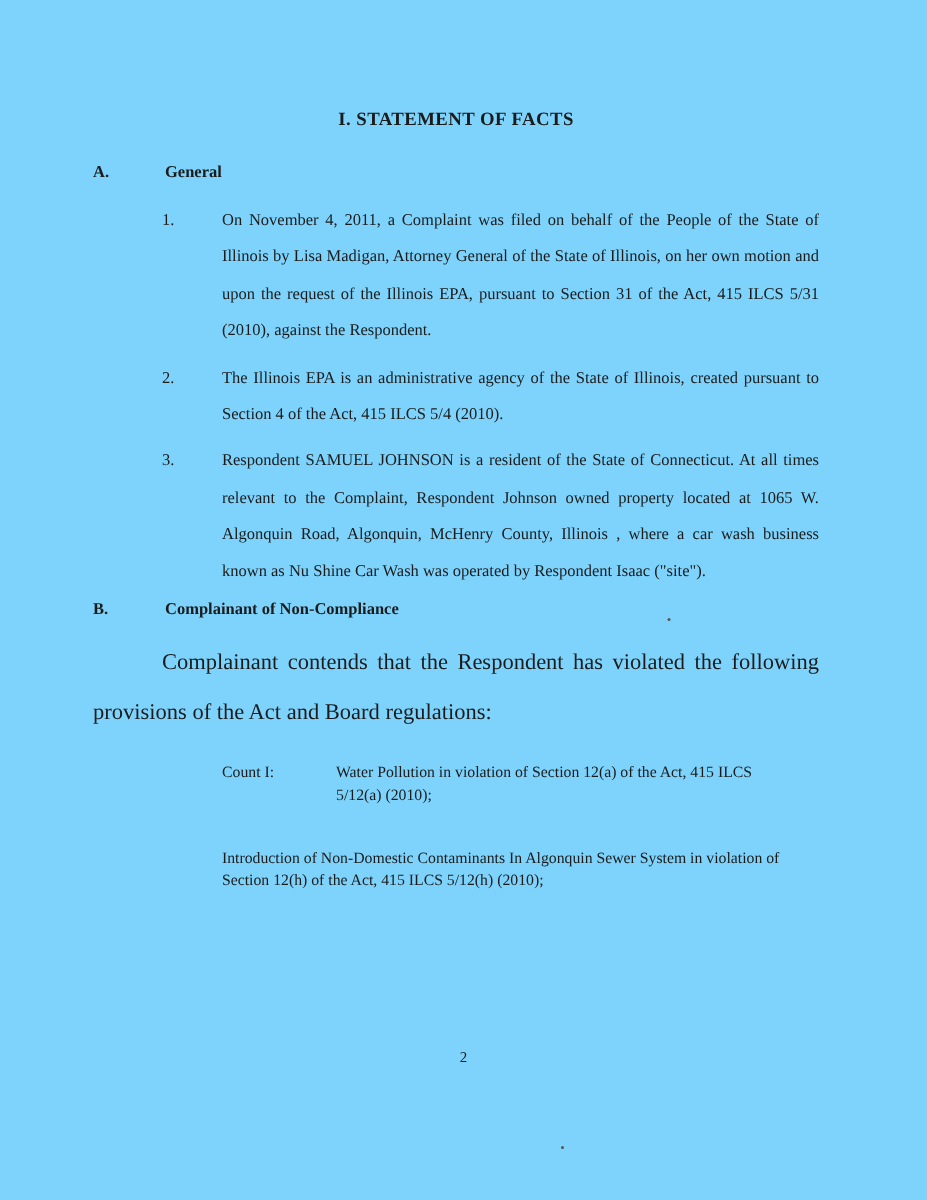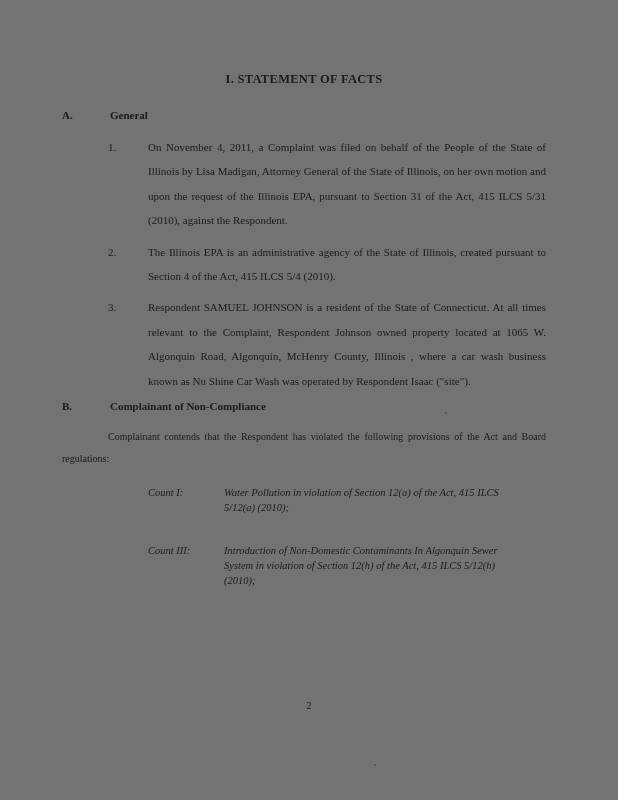--- a/index.html
+++ b/index.html
@@ -14,21 +14,21 @@
     color: #1b1b1b;
     position: relative;
     overflow: hidden;
   }
   .page {
     position: absolute;
     left: 0;
     top: 0;
     width: 618px;
     height: 800px;
-    background: #737373;
+    background: #7dd3fc;
     box-sizing: border-box;
     padding: 60px 72px 40px 62px;
   }
   .doc-title {
     text-align: center;
     font-size: 12.5px;
     font-weight: bold;
     letter-spacing: 0.3px;
     margin: 12px 0 22px 0;
   }
@@ -39,21 +39,21 @@
     margin: 0 0 14px 0;
   }
   .section-head .letter {
     width: 48px;
     flex: 0 0 48px;
   }
   .section-head .label {
     flex: 1 1 auto;
   }
   .para {
-    font-size: 10px;
+    font-size: 15px;
     line-height: 2.22;
     text-align: justify;
     margin: 0 0 0 0;
     text-indent: 0;
   }
   .numbered {
     display: flex;
     font-size: 11px;
     line-height: 2.22;
     margin-bottom: 0;
@@ -69,21 +69,20 @@
   }
   .para-indent {
     text-indent: 46px;
   }
   .block-gap {
     height: 7px;
   }
   .counts {
     margin: 16px 17px 0 0;
     padding-left: 86px;
-    font-style: italic;
   }
   .count-row {
     display: flex;
     font-size: 10.5px;
     line-height: 1.42;
     margin-bottom: 14px;
   }
   .count-row .count-label {
     flex: 0 0 76px;
   }
@@ -152,21 +151,20 @@
 
     <div class="count-row">
       <span class="count-label">Count I:</span>
       <span class="count-text">Water Pollution in violation of Section 12(a) of the Act, 415 ILCS 5/12(a) (2010);</span>
     </div>
 
     <div class="count-row">
     </div>
 
     <div class="count-row">
-      <span class="count-label">Count III:</span>
       <span class="count-text">Introduction of Non-Domestic Contaminants In Algonquin Sewer System in violation of Section 12(h) of the Act, 415 ILCS 5/12(h) (2010);</span>
     </div>
 
   </div>
 
   <div class="stray-dot b"></div>
 
 </div>
 
 <div class="page-number">2</div>

